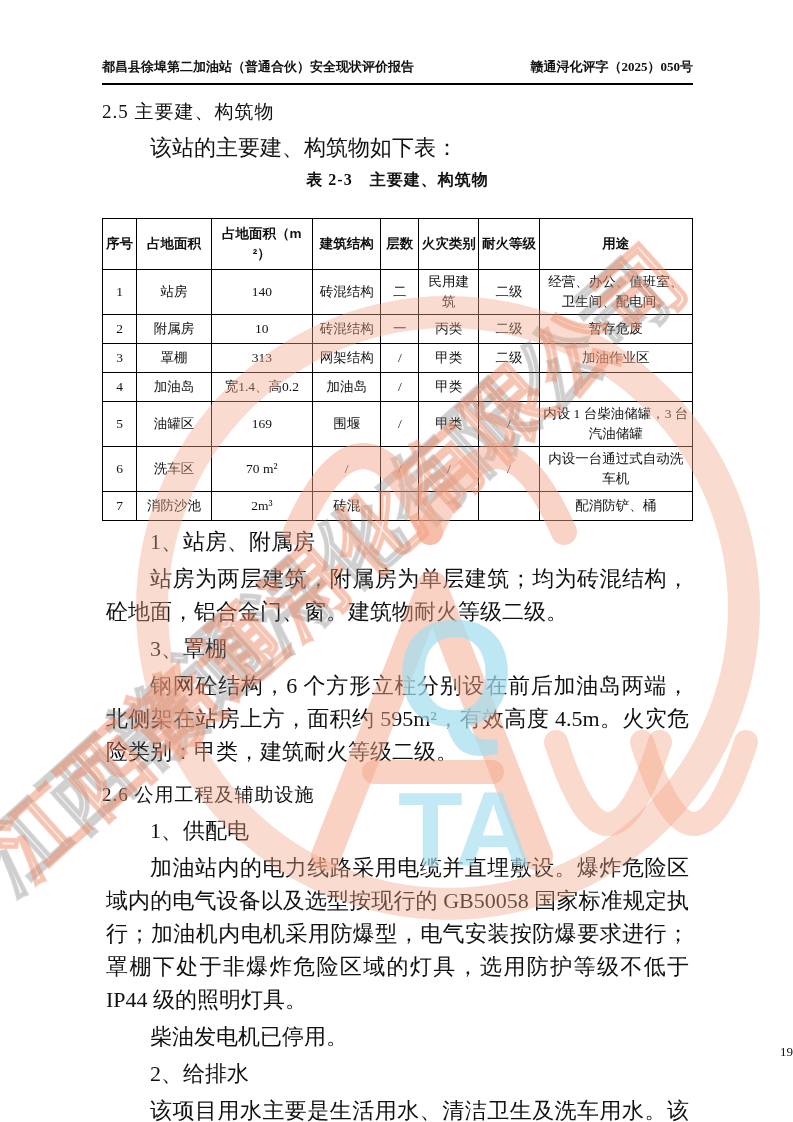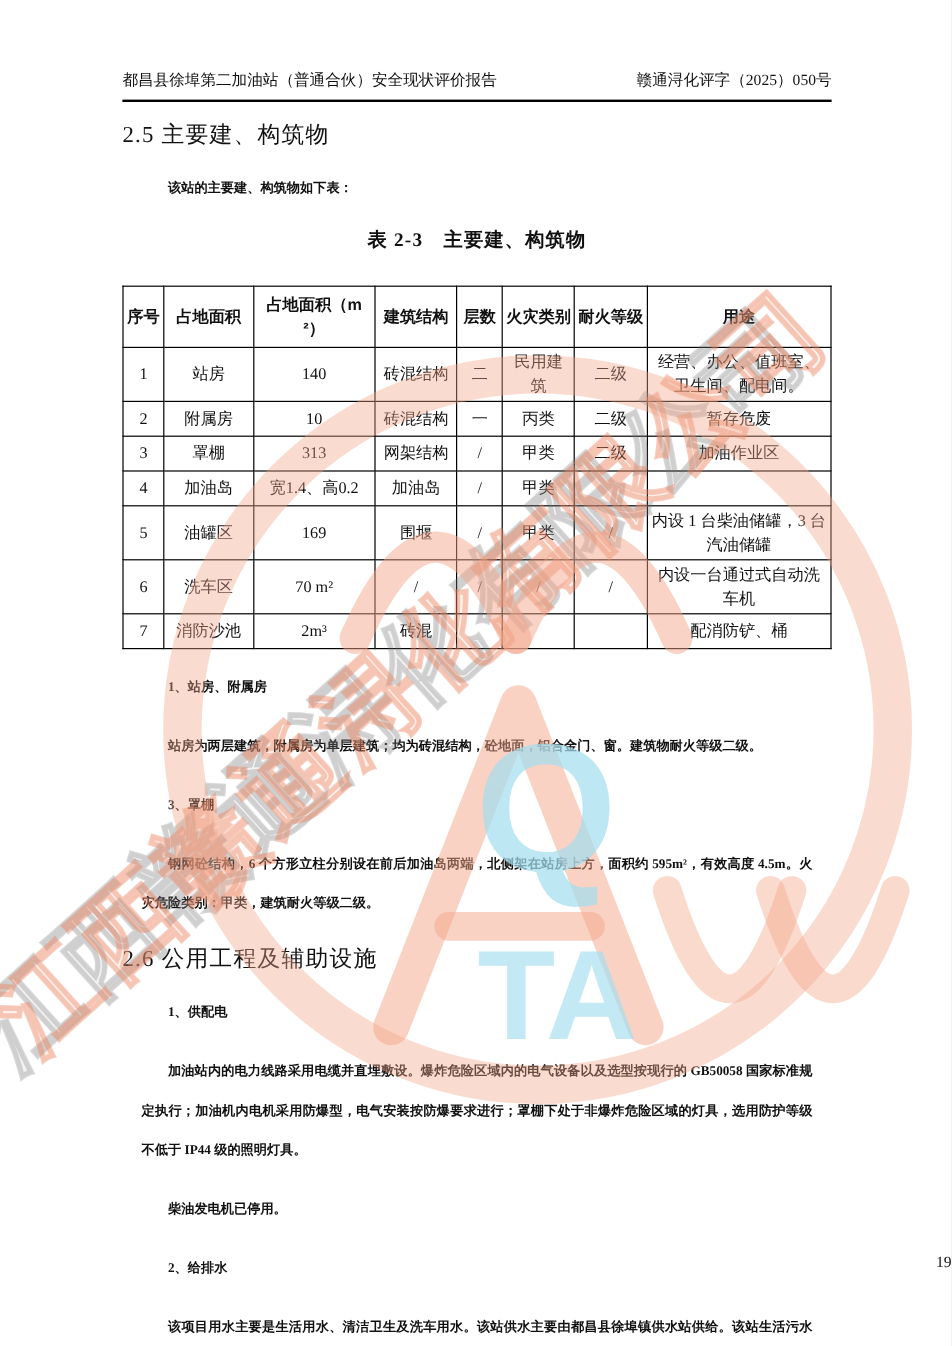--- a/index.html
+++ b/index.html
@@ -10,32 +10,32 @@
     background:#ffffff;
     box-sizing:border-box;
     font-family:"Liberation Serif","DejaVu Serif",serif;
     color:#111;
     overflow:hidden;
   }
   .content{position:relative;z-index:1;padding:58px 100px 0 102px;}
   
   .doc-header{
     display:flex;justify-content:space-between;align-items:flex-end;
-    font-size:13px;font-weight:normal;
+    font-size:13px;font-weight:bold;
     padding-bottom:7px;border-bottom:2px solid #000;
   }
   
   .sec-title{
     font-size:19px;font-weight:normal;margin:14px 0 6px 0;
     font-family:"Liberation Serif","DejaVu Serif",serif;
     letter-spacing:1px;
   }
   .para{
-    font-size:11px;line-height:33px;margin:16px;
-    text-align:justify;text-indent:2em;font-weight:bold;
+    font-size:22px;line-height:33px;margin:4px;
+    text-align:justify;text-indent:2em;
   }
   .table-title{
     text-align:center;font-weight:bold;font-size:16px;margin:6px 0 2px 0;
     letter-spacing:1px;
   }
   
   table.bld{
     width:100%;border-collapse:collapse;table-layout:fixed;
     font-size:13.5px;
     margin-top:27px;

